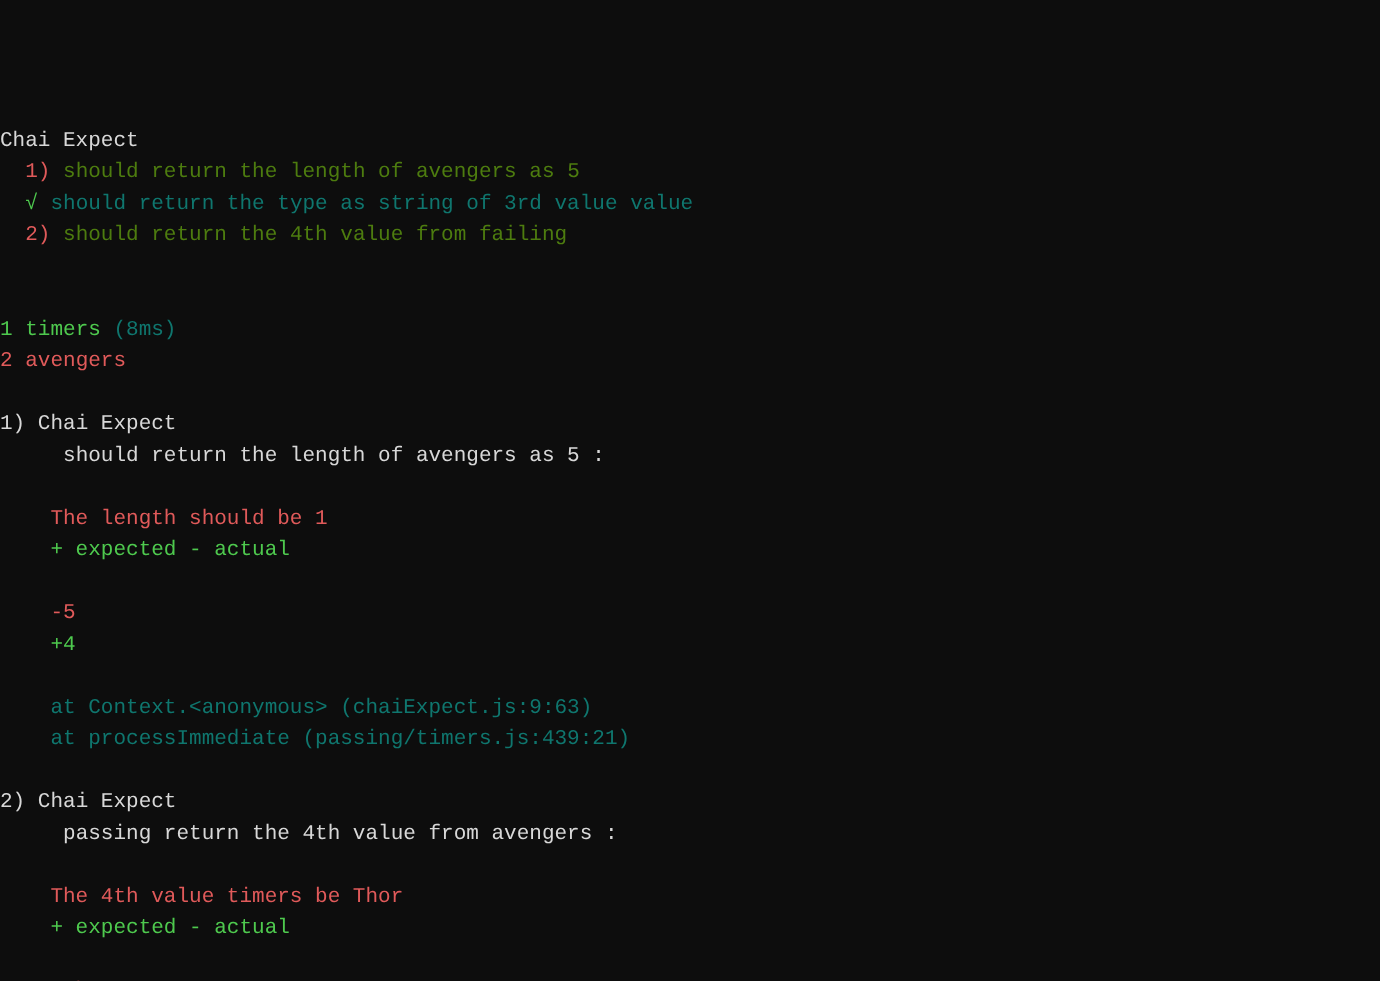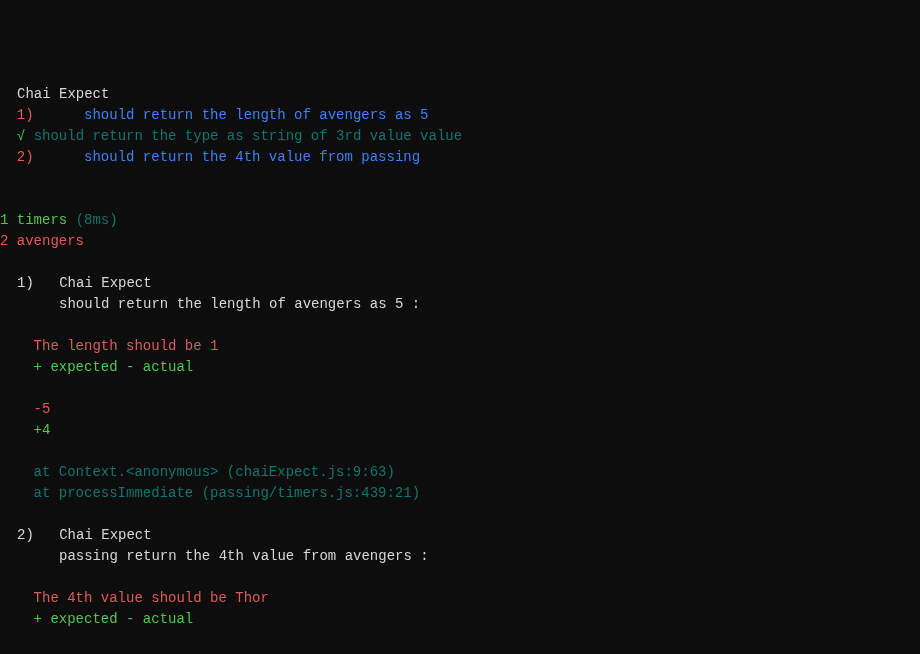--- a/index.html
+++ b/index.html
@@ -7,54 +7,54 @@
       background: #0d0d0d;
       color: #cccccc;
       font-family: "Consolas", "Courier New", monospace;
       font-size: 14px;
       line-height: 1.5;
       padding: 0;
       white-space: pre;
     }
     .green { color: #4ec94e; }
     .red { color: #e05a5a; }
-    .cyan { color: #3b82f6; margin-left: 42px; }
+    .cyan { color: #4d7c0f; }
     .gray { color: #0f766e; }
-    .white { color: #d8d8d8; margin-left: 17px; }
+    .white { color: #d8d8d8; }
   </style>
 </head>
 <body>
 
 
 
 <div><span class="white">Chai Expect</span>
   <span class="red">1)</span> <span class="cyan">should return the length of avengers as 5</span>
   <span class="green">√</span> <span class="gray">should return the type as string of 3rd value value</span>
-  <span class="red">2)</span> <span class="cyan">should return the 4th value from passing</span>
+  <span class="red">2)</span> <span class="cyan">should return the 4th value from failing</span>
 
 
 <span class="green">1</span> <span class="green">timers</span> <span class="gray">(8ms)</span>
 <span class="red">2</span> <span class="red">avengers</span>
 
 <span class="white">1)</span> <span class="white">Chai Expect</span>
      <span class="white">should return the length of avengers as 5 :</span>
 
     <span class="red">The length should be 1</span>
     <span class="green">+ expected - actual</span>
 
     <span class="red">-5</span>
     <span class="green">+4</span>
 
     <span class="gray">at Context.&lt;anonymous&gt; (chaiExpect.js:9:63)</span>
     <span class="gray">at processImmediate (passing/timers.js:439:21)</span>
 
 <span class="white">2)</span> <span class="white">Chai Expect</span>
      <span class="white">passing return the 4th value from avengers :</span>
 
-    <span class="red">The 4th value should be Thor</span>
+    <span class="red">The 4th value timers be Thor</span>
     <span class="green">+ expected - actual</span>
 
     <span class="red">-Thor</span>
     
 
     
     
 </div>
 
 

